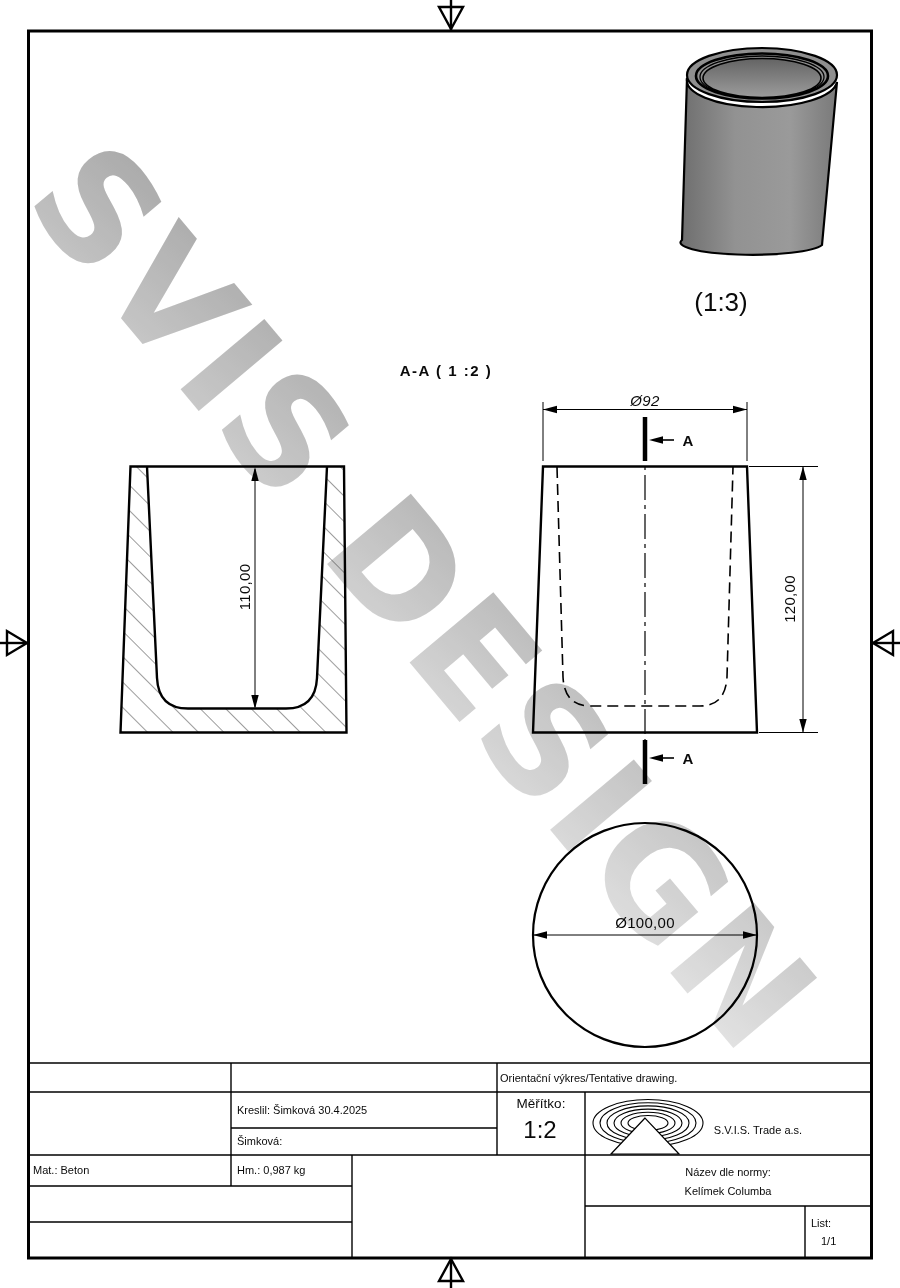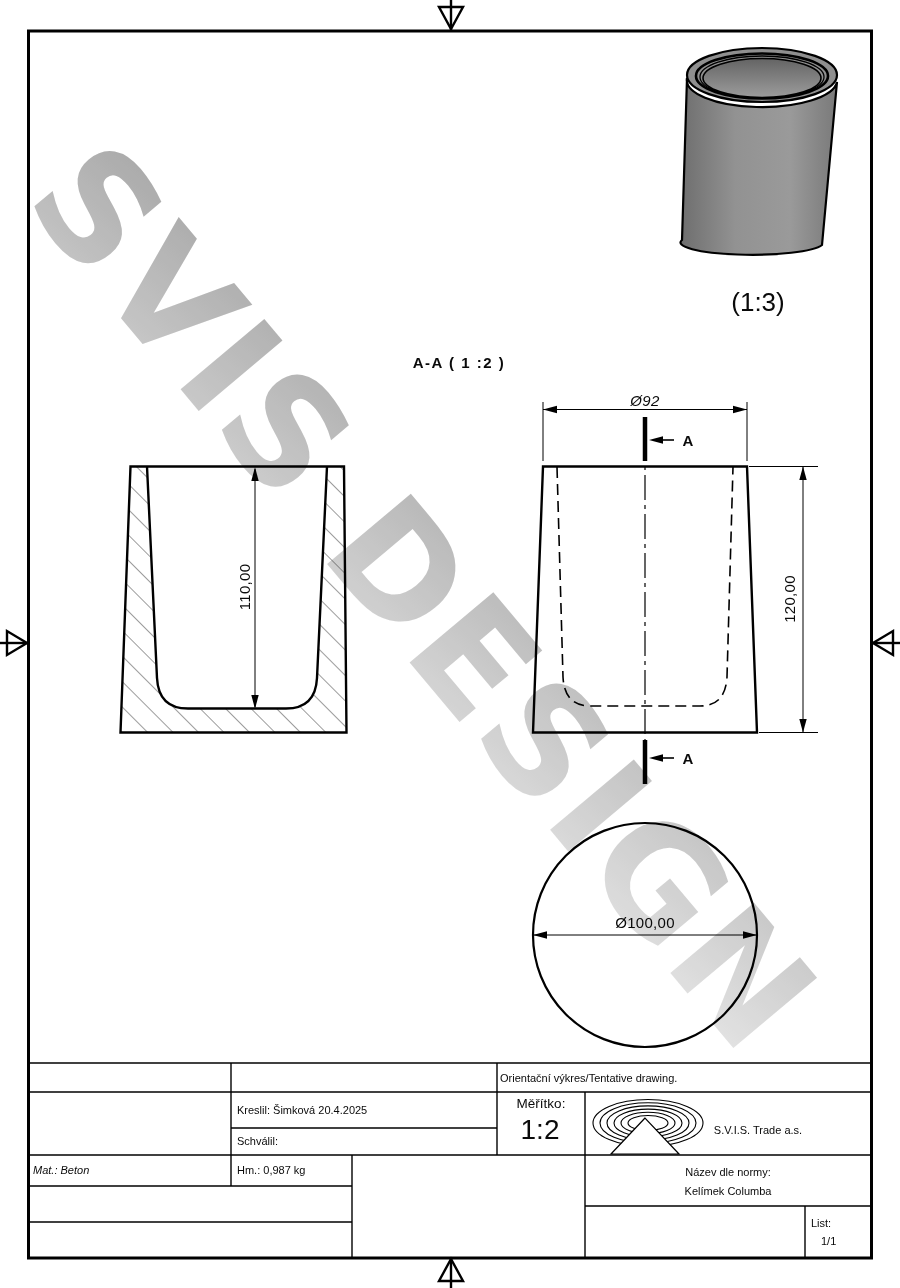--- a/index.html
+++ b/index.html
@@ -7,21 +7,21 @@
         font-family:"Liberation Sans",sans-serif;color:#000;}
   #page svg{position:absolute;left:0;top:0;}
   .t{position:absolute;white-space:nowrap;font-size:11px;color:#0a0a0a;line-height:1;}
   .ctr{transform:translate(-50%,-50%);}
   .vctr{transform:translate(0,-50%);}
   .rot{transform:translate(-50%,-50%) rotate(-90deg);}
   .dim{font-size:15px;letter-spacing:0.3px;}
   .cutlabel{font-size:15px;font-weight:700;}
   .sectitle{font-size:15px;font-weight:600;letter-spacing:1.5px;}
   .isolabel{font-size:26px;}
-  .scalebig{font-size:28px;}
+  .scalebig{font-size:24px;}
   .small{font-size:13.5px;}
 </style>
 </head>
 <body>
 
 <div id="page">
 
 <svg width="900" height="1288" viewBox="0 0 900 1288">
   <defs>
     <linearGradient id="wm" x1="0" y1="0" x2="1" y2="1">
@@ -142,37 +142,37 @@
     <ellipse cx="648" cy="1123" rx="55" ry="23.5"></ellipse>
     <ellipse cx="648" cy="1123" rx="48" ry="20.3"></ellipse>
     <ellipse cx="648" cy="1123" rx="41" ry="17.1"></ellipse>
     <ellipse cx="648" cy="1123" rx="34" ry="13.9"></ellipse>
     <ellipse cx="648" cy="1123" rx="27" ry="10.7"></ellipse>
     <ellipse cx="648" cy="1123" rx="20" ry="7.5"></ellipse>
     <path d="M645,1118 L611,1154 L679,1154 Z" fill="#ffffff" stroke-width="1.2"></path>
   </g>
 </svg>
 
-<div class="t sectitle ctr" style="left:446px;top:362px;margin-left:13px;">A-A ( 1 :2 )</div>
-<div class="t isolabel ctr" style="left:758px;top:302px;">(1:3)</div>
+<div class="t sectitle ctr" style="left:446px;top:370px;">A-A ( 1 :2 )</div>
+<div class="t isolabel ctr" style="left:721px;top:302px;">(1:3)</div>
 
 <div class="t dim ctr" style="left:645px;top:400px;font-style:italic;">Ø92</div>
 <div class="t dim rot" style="left:789px;top:599px;">120,00</div>
 <div class="t dim rot" style="left:244px;top:587px;">110,00</div>
 <div class="t dim ctr" style="left:645px;top:922px;">Ø100,00</div>
 
 <div class="t cutlabel ctr" style="left:688px;top:440px;">A</div>
 <div class="t cutlabel ctr" style="left:688px;top:758px;">A</div>
 
 <div class="t vctr" style="left:500px;top:1078px;">Orientační výkres/Tentative drawing.</div>
-<div class="t vctr" style="left:237px;top:1110px;">Kreslil: Šimková 20.4.2025</div>
-<div class="t vctr" style="left:237px;top:1141px;">Schválil:</div>
+<div class="t vctr" style="left:237px;top:1110px;">Kreslil: Šimková 30.4.2025</div>
+<div class="t vctr" style="left:237px;top:1141px;">Šimková:</div>
 <div class="t small ctr" style="left:541px;top:1104px;">Měřítko:</div>
 <div class="t scalebig ctr" style="left:540px;top:1130px;">1:2</div>
 <div class="t ctr" style="left:758px;top:1130px;">S.V.I.S. Trade a.s.</div>
-<div class="t vctr" style="left:33px;top:1170px;font-style:italic;">Mat.: Beton</div>
+<div class="t vctr" style="left:33px;top:1170px;">Mat.: Beton</div>
 <div class="t vctr" style="left:237px;top:1170px;">Hm.: 0,987 kg</div>
 <div class="t ctr" style="left:728px;top:1172px;">Název dle normy:</div>
 <div class="t ctr" style="left:728px;top:1191px;text-align:right;">Kelímek Columba</div>
 <div class="t vctr" style="left:811px;top:1223px;">List:</div>
 <div class="t vctr" style="left:821px;top:1241px;">1/1</div>
 
 </div>
 
 </body></html>

